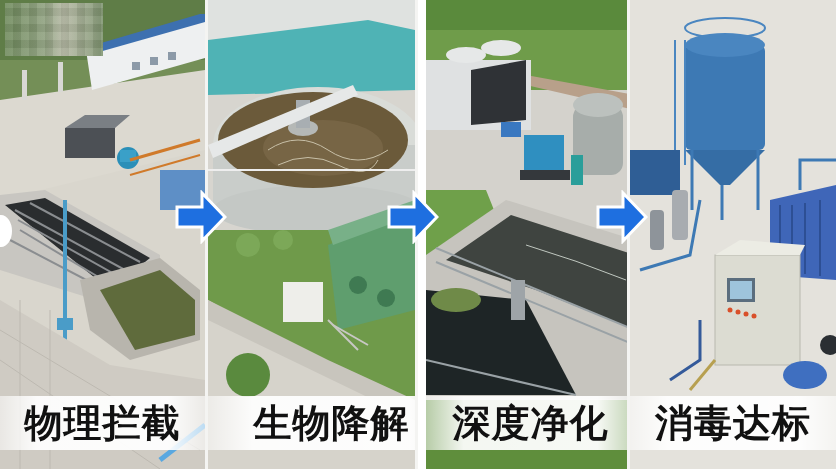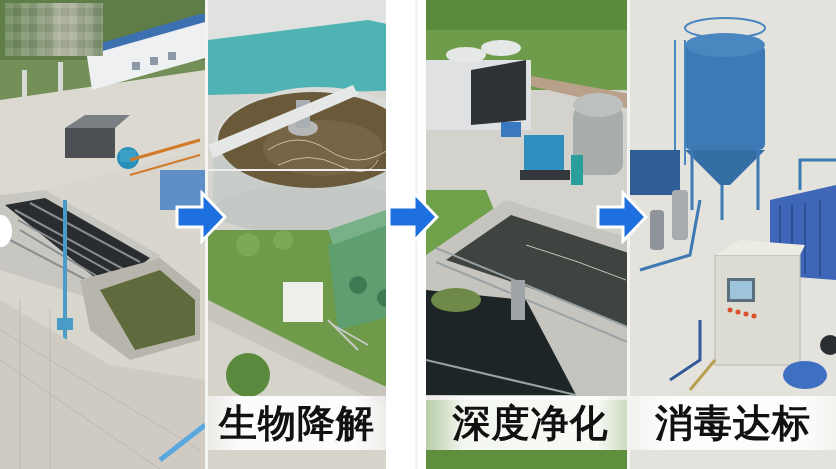--- a/index.html
+++ b/index.html
@@ -67,24 +67,27 @@
       <g stroke="#bdb9b1" stroke-width="1">
         <line x1="0" y1="330" x2="200" y2="450"></line>
         <line x1="0" y1="360" x2="160" y2="469"></line>
         <line x1="20" y1="300" x2="20" y2="469"></line>
         <line x1="50" y1="310" x2="50" y2="469"></line>
       </g>
       <line x1="160" y1="460" x2="205" y2="425" stroke="#5aa8e0" stroke-width="5"></line>
     </svg>
     <div class="blur"></div>
     <div class="dot"></div>
+    <div class="caption">
+      <span>物理拦截</span>
+    </div>
   </div>
   <div class="divider" style="left:205px;"></div>
 
-  <div class="panel" style="left:208px;width:178px;">
+  <div class="panel" style="left:208px;width:207px;padding-left:40px;">
     <svg class="scene" width="207" height="469" viewBox="0 0 207 469">
       <rect width="207" height="469" fill="#d7d5cf"></rect>
       <rect x="0" y="0" width="207" height="40" fill="#dfe2e0"></rect>
       <polygon points="0,40 160,20 207,30 207,90 0,95" fill="#4fb3b5"></polygon>
       <ellipse cx="110" cy="145" rx="105" ry="58" fill="#d9dcd8"></ellipse>
       <rect x="5" y="145" width="210" height="65" fill="#c9cdca"></rect>
       <ellipse cx="110" cy="210" rx="105" ry="25" fill="#c4c8c5"></ellipse>
       <ellipse cx="105" cy="140" rx="95" ry="48" fill="#6b5a3a"></ellipse>
       <ellipse cx="115" cy="148" rx="60" ry="28" fill="#7a6848" opacity="0.8"></ellipse>
       <path d="M60,150 Q90,130 120,150 T180,150" stroke="#c8c0a8" stroke-width="1" fill="none"></path>

